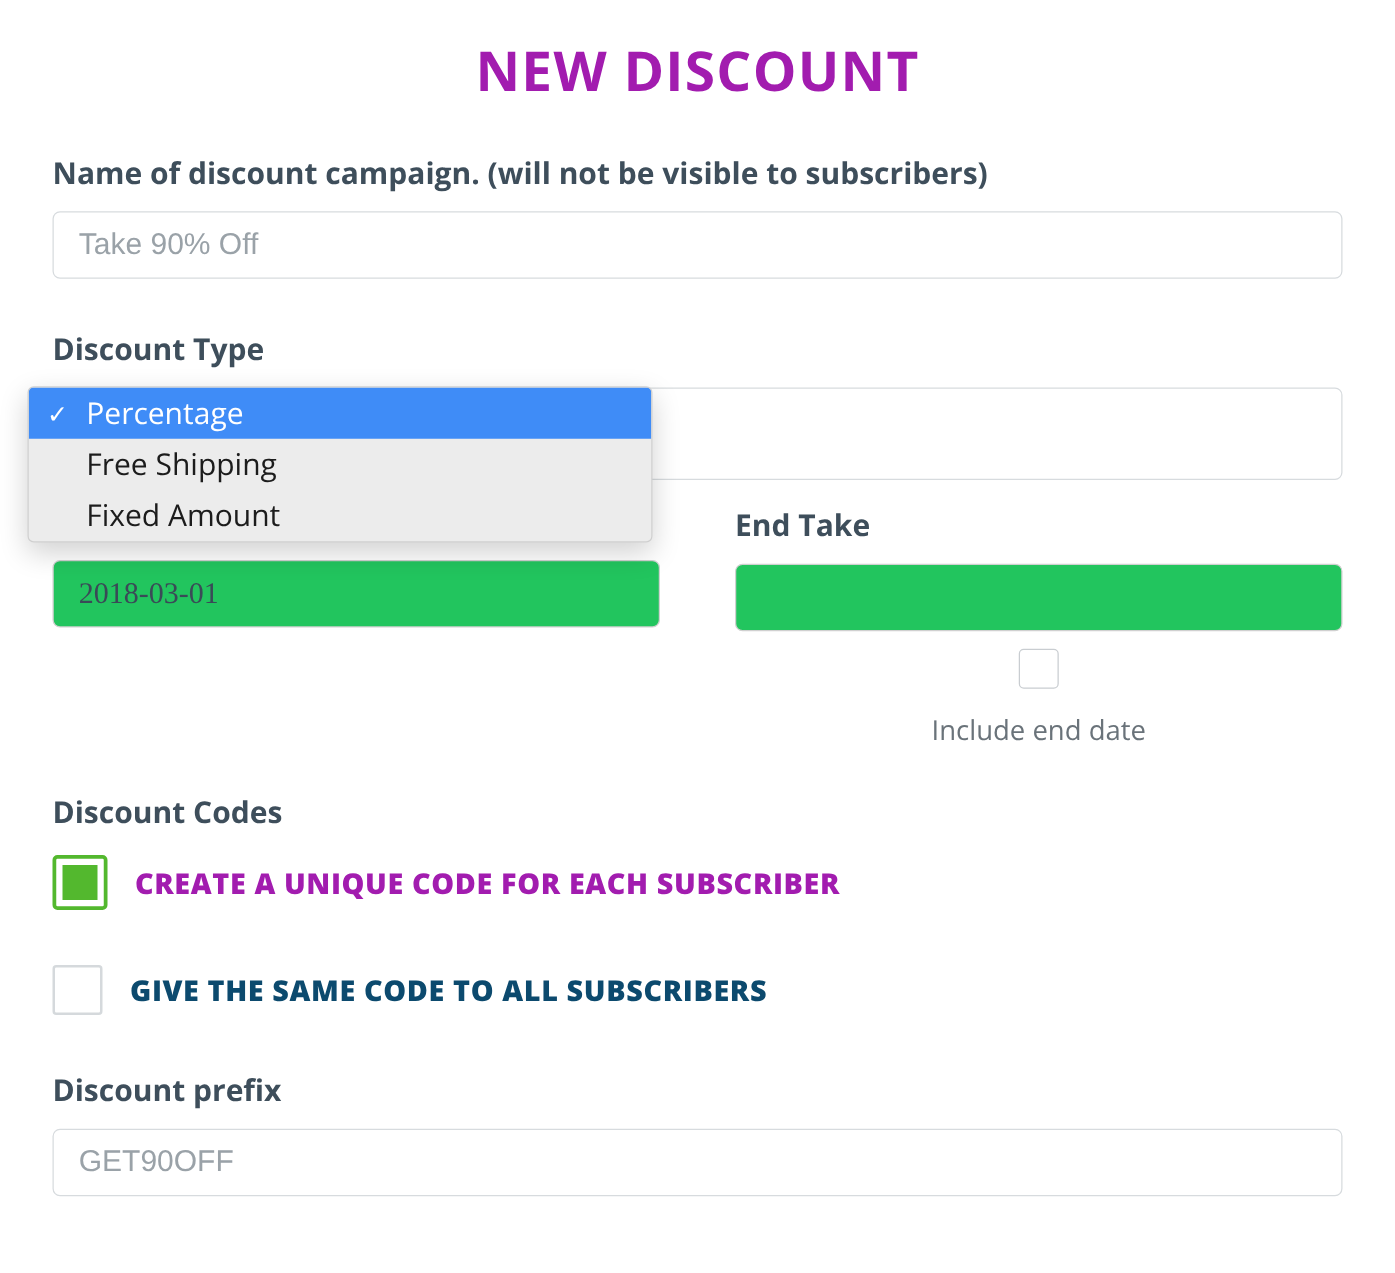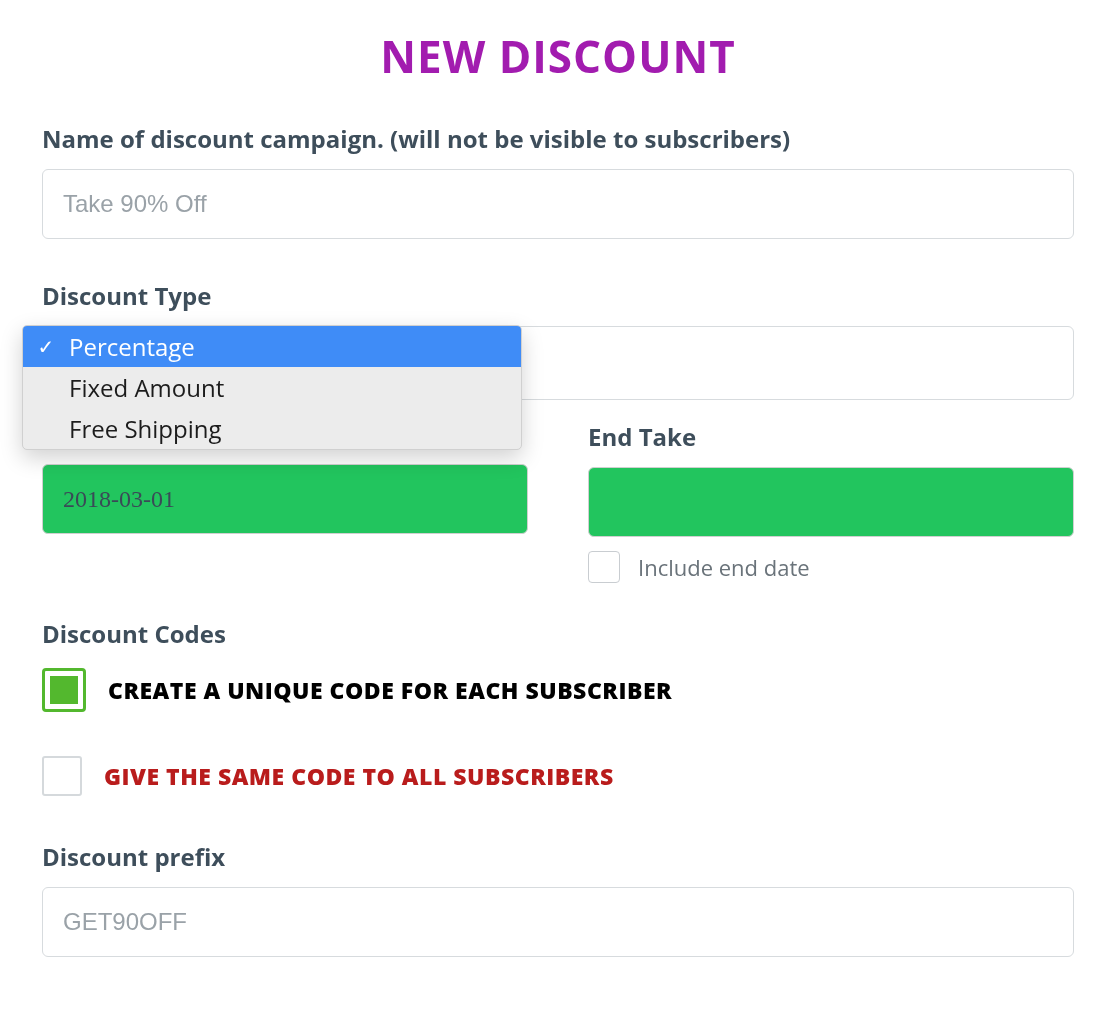--- a/index.html
+++ b/index.html
@@ -24,21 +24,21 @@
   }
   .label {
     font-size: 24px;
     font-weight: 700;
     color: #3e4e5b;
     margin: 0 0 14px 0;
   }
   .field-block { margin-bottom: 40px; }
   .text-input {
     width: 100%;
-    height: 70px;
+    height: 54px;
     border: 1px solid #d7dbde;
     border-radius: 6px;
     background: #fff;
     font-size: 24px;
     color: #3a4a57;
     padding: 0 20px;
     outline: none;
   }
   .text-input::placeholder { color: #9aa2a8; }
   .text-input.grey { background: #22c55e; border-color: #d0d0d0; font-family: Liberation Serif, serif; }
@@ -101,20 +101,21 @@
     background: #fff;
   }
   
   .row.dates { margin-top: 64px; }
   
   .chk-row {
     display: flex;
     align-items: center;
     gap: 18px;
     margin-top: 14px;
+    flex-direction: column;
   }
   .chk {
     width: 32px;
     height: 32px;
     border: 2px solid #c9cdd1;
     border-radius: 4px;
     background: #fff;
     flex-shrink: 0;
     position: relative;
   }
@@ -142,22 +143,22 @@
     display: flex;
     align-items: center;
     gap: 22px;
     margin: 18px 0 44px 0;
   }
   .code-option .opt-label {
     font-size: 23px;
     font-weight: 800;
     letter-spacing: 0.5px;
   }
-  .opt-label.blue { color: #000000; }
-  .opt-label.grey { color: #b91c1c; }
+  .opt-label.blue { color: #a21caf; }
+  .opt-label.grey { color: #0c4a6e; }
   .chk.outline {
     width: 40px;
     height: 40px;
     border: 2px solid #d5d9dc;
     border-radius: 3px;
   }
   .prefix-section { margin-top: 10px; }
 </style>
 </head>
 <body>
@@ -176,25 +177,25 @@
       <div class="label">Discount Type</div>
       <div class="select-placeholder"></div>
 
       <div class="dropdown-open">
         <div class="dd-option selected">
           <span class="check">✓</span>
           <span>Percentage</span>
         </div>
         <div class="dd-option">
           <span class="check">✓</span>
-          <span>Fixed Amount</span>
+          <span>Free Shipping</span>
         </div>
         <div class="dd-option">
           <span class="check">✓</span>
-          <span>Free Shipping</span>
+          <span>Fixed Amount</span>
         </div>
       </div>
     </div>
 
   </div>
 
   <div class="row dates">
     <div class="col">
       <input type="text" class="text-input grey" value="2018-03-01" style="">
     </div>

